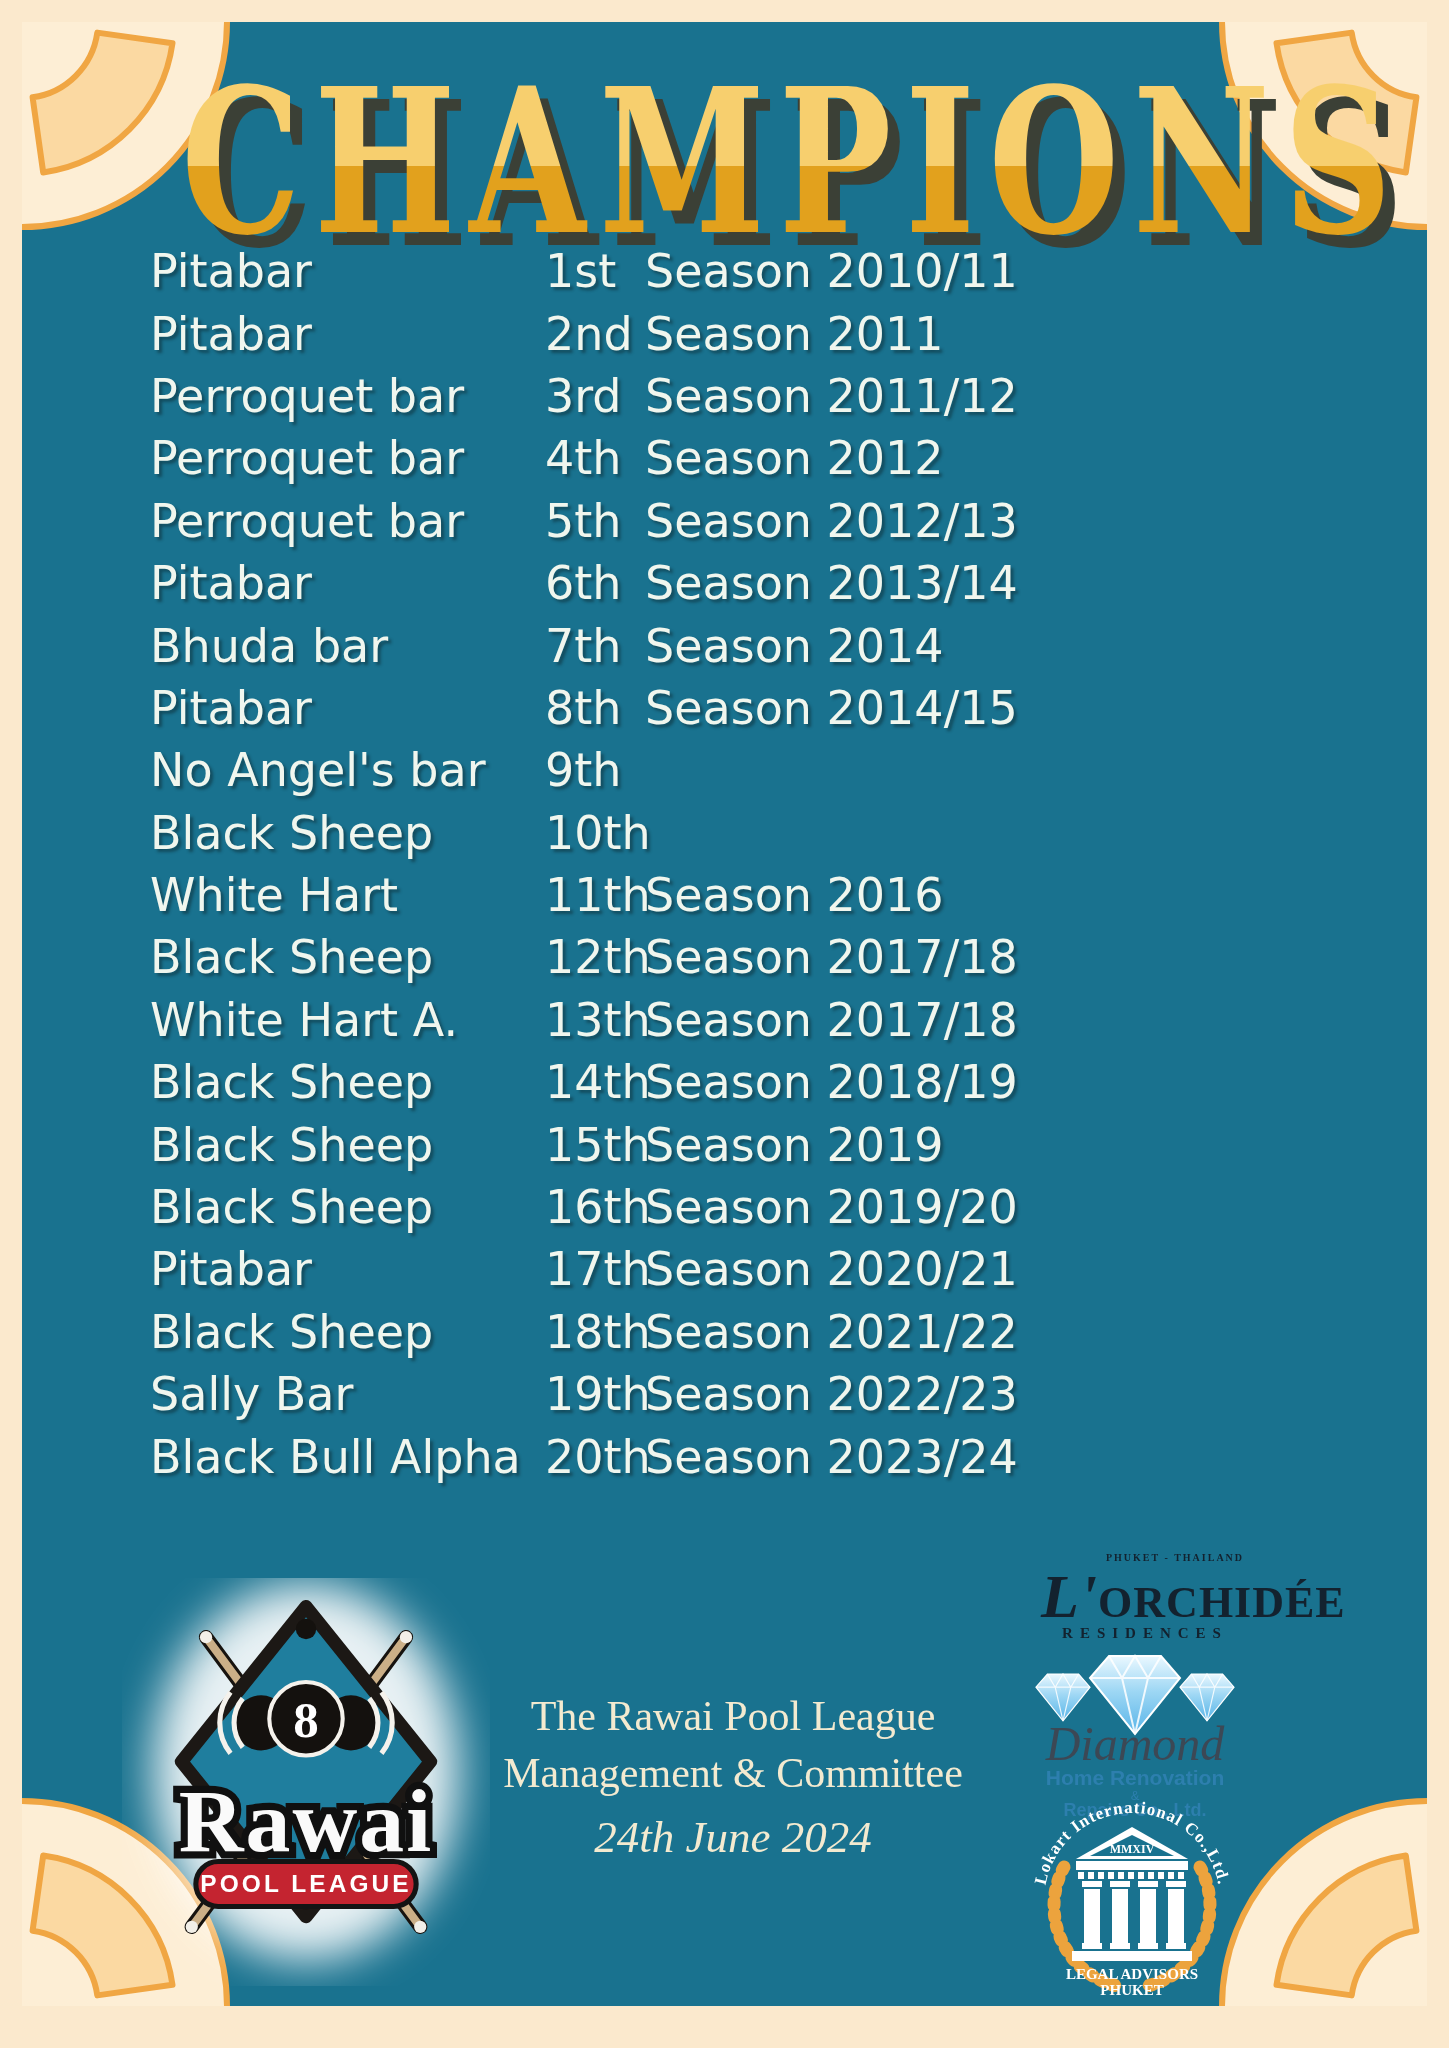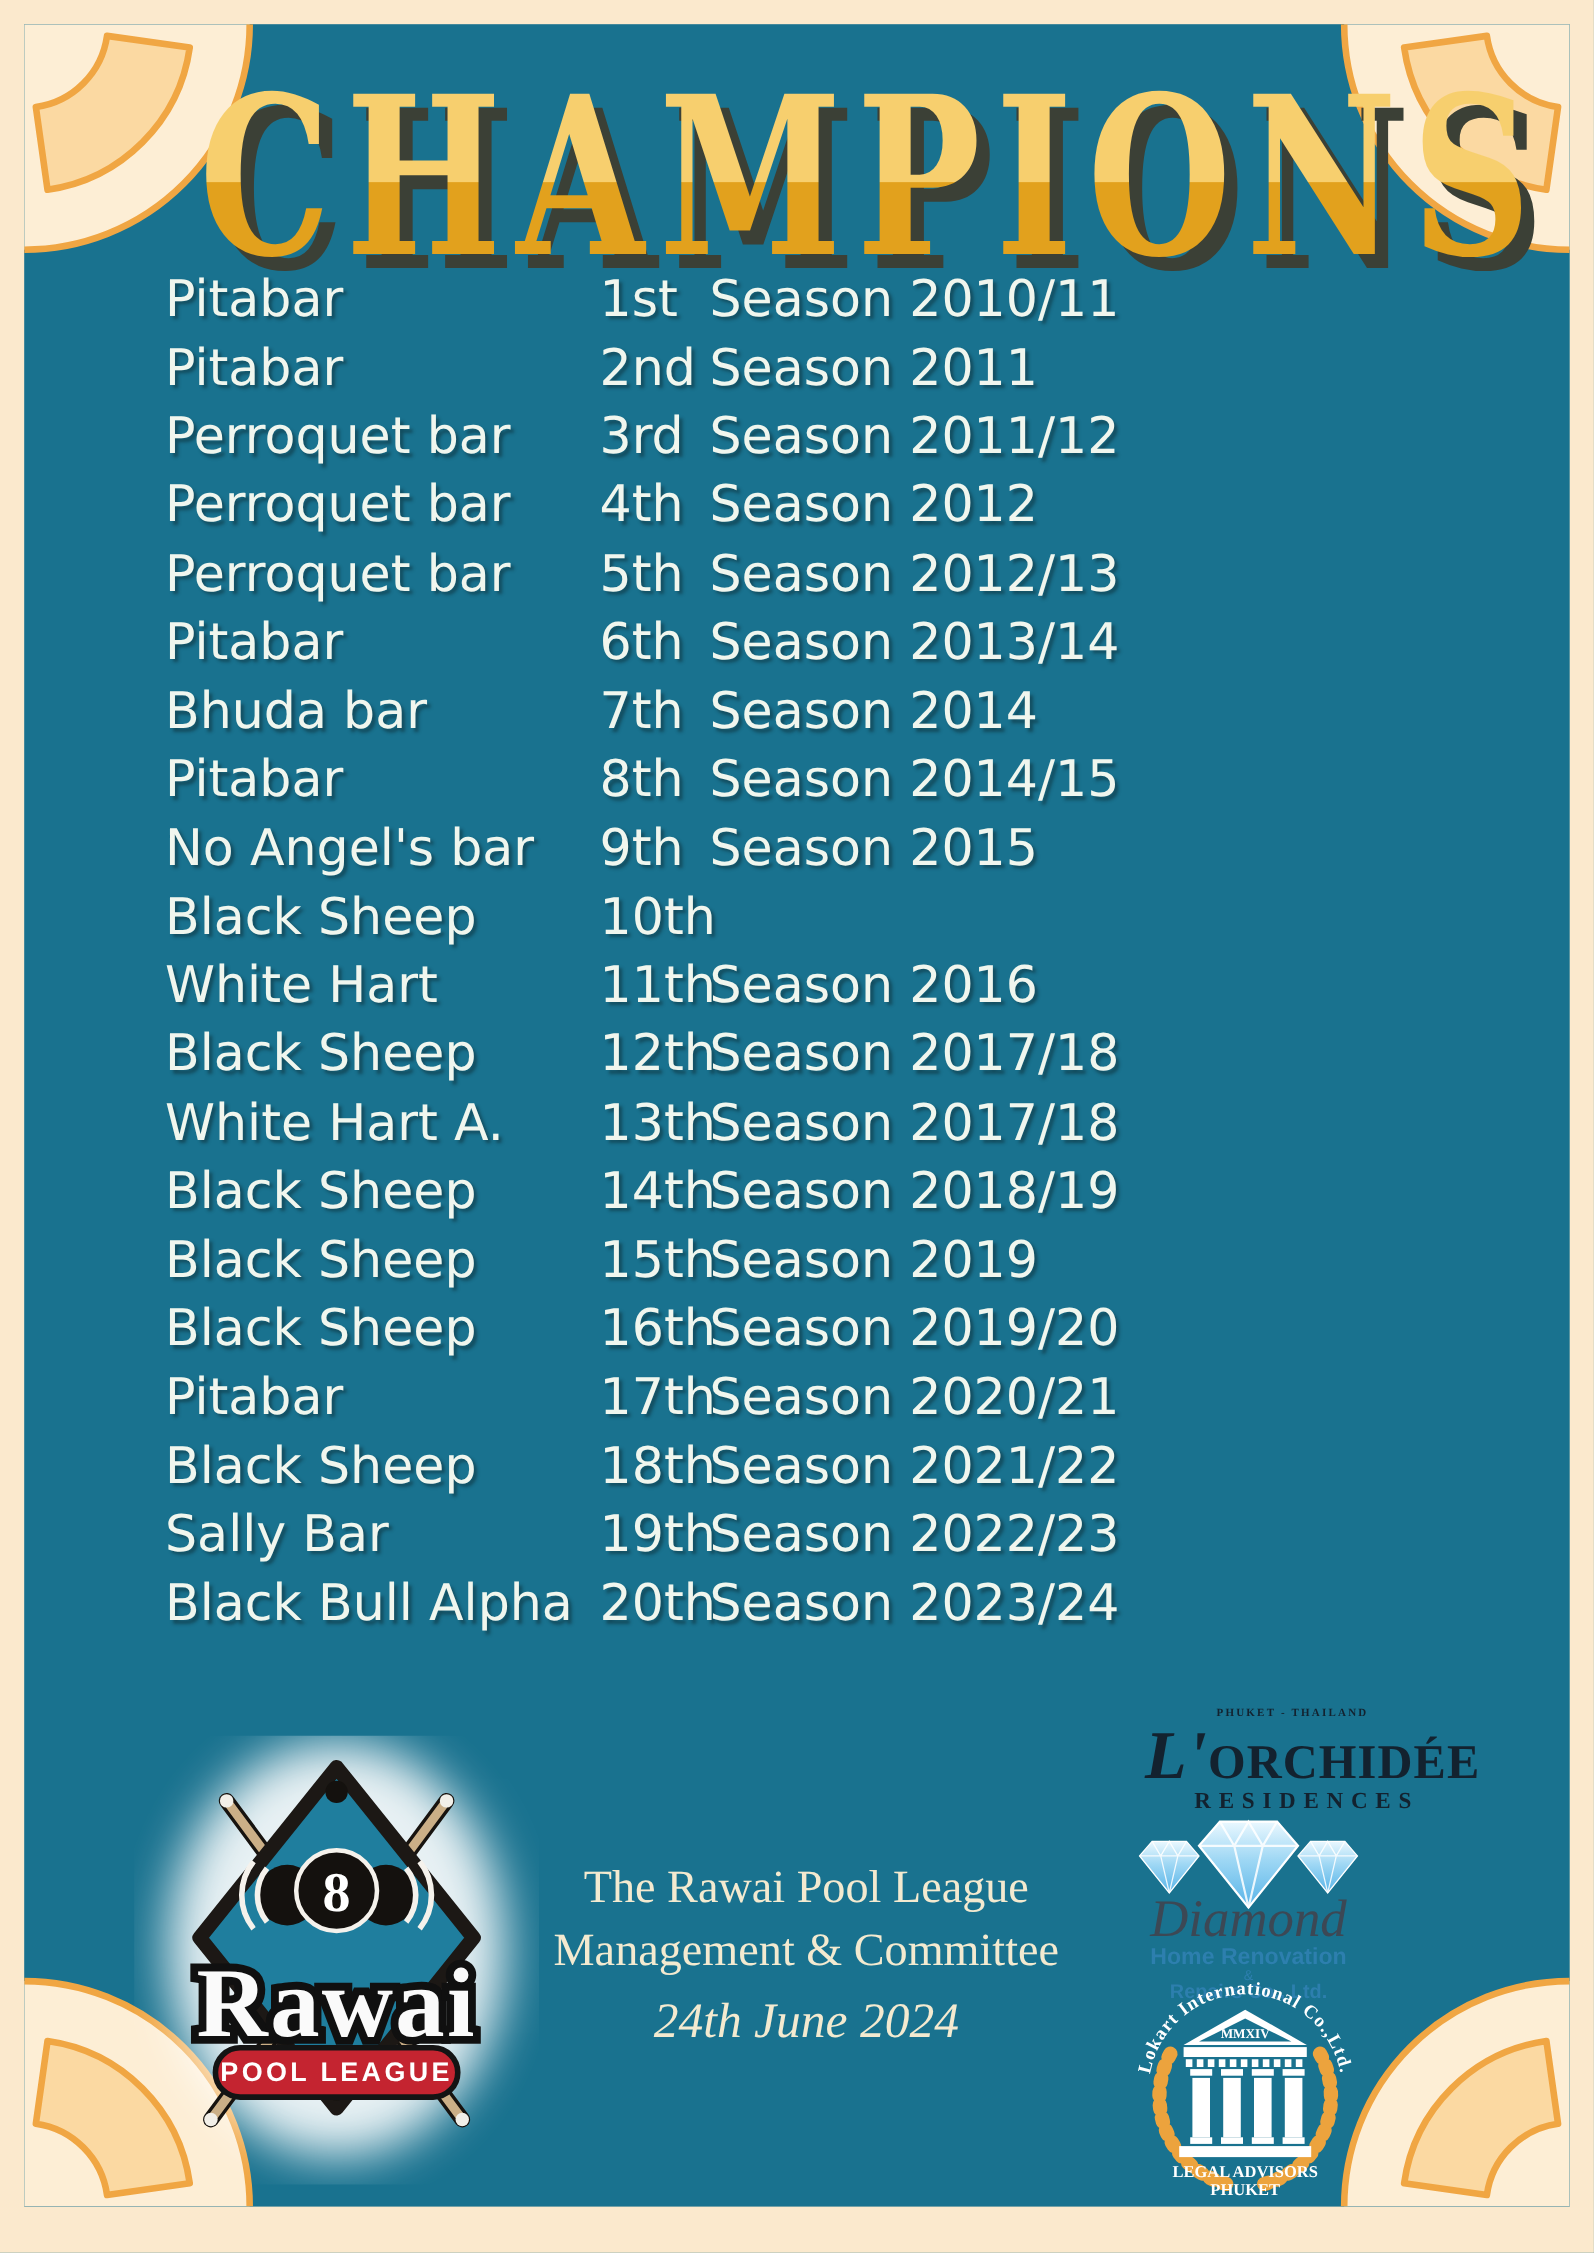--- a/index.html
+++ b/index.html
@@ -50,21 +50,21 @@
     color:#f3ead0;font-family:"Liberation Serif",serif;font-size:42px;line-height:1.35;
   }
   .committee .date{font-style:italic;font-size:45px;margin-top:6px;}
   .orchidee{
     position:absolute;left:1000px;top:12px;width:290px;text-align:center;
     color:#13222f;font-family:"Liberation Serif",serif;
   }
   .orch-top{font-size:10px;letter-spacing:2px;font-weight:bold;transform:translateX(30px);text-align:center;}
   .orch-main{font-size:44px;font-weight:bold;letter-spacing:1px;line-height:1.0;margin-top:2px;margin-left:41px;}
   .orch-L{font-style:italic;font-size:62px;font-family:"Liberation Serif",serif;}
-  .orch-sub{font-size:21px;letter-spacing:7px;margin-top:-2px;font-weight:bold;text-align:right;}
+  .orch-sub{font-size:15px;letter-spacing:7px;margin-top:-2px;font-weight:bold;}
   .diamond-logo{position:absolute;left:985px;top:108px;width:300px;height:172px;}
   .lokart-logo{position:absolute;left:1026px;top:252px;width:212px;height:214px;}
 </style>
 </head>
 <body>
 
 <div class="panel"></div>
 
 <svg class="corner tl" viewBox="0 0 220 220">
   <path d="M0,0 L205,0 A205,205 0 0 1 0,205 Z" fill="#fdeed5"></path>
@@ -131,21 +131,20 @@
       <div>Season 2014</div>
     </div>
     <div class="row">
       <div>Pitabar</div>
       <div>8th</div>
       <div>Season 2014/15</div>
     </div>
     <div class="row">
       <div>No Angel's bar</div>
       <div>9th</div>
-      <div>Season 2015</div>
     </div>
     <div class="row">
       <div>Black Sheep</div>
       <div>10th</div>
     </div>
     <div class="row">
       <div>White Hart</div>
       <div>11th</div>
       <div>Season 2016</div>
     </div>

